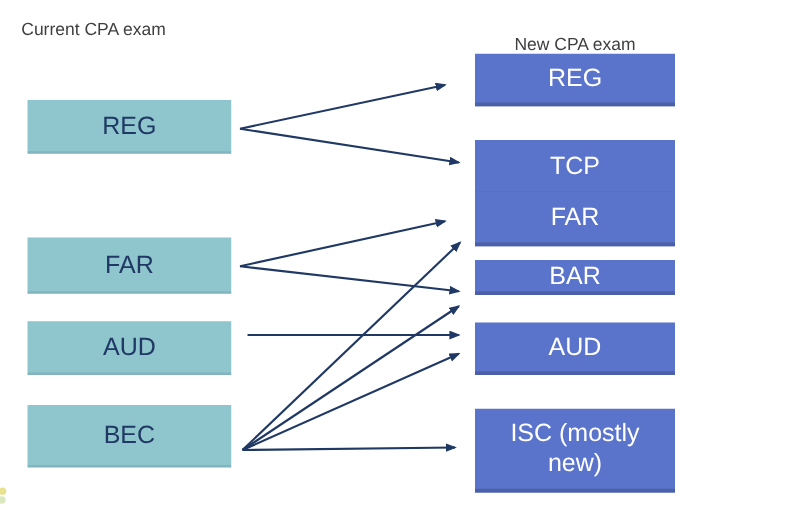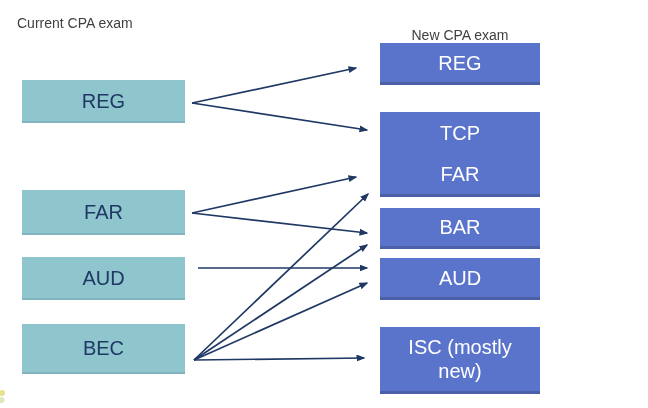--- a/index.html
+++ b/index.html
@@ -92,21 +92,21 @@
 
   <div class="node rbox" style="top:43px;height:42px">
     <span>REG</span>
   </div>
   <div class="node rbox" style="top:112px;height:44px">
     <span>TCP</span>
   </div>
   <div class="node rbox" style="top:153px;height:44px">
     <span>FAR</span>
   </div>
-  <div class="node rbox" style="top:208px;height:41px">
+  <div class="node rbox" style="top:208px;height:28px">
     <span>BAR</span>
   </div>
   <div class="node rbox" style="top:258px;height:42px">
     <span>AUD</span>
   </div>
   <div class="node rbox" style="top:327px;height:67px">
     <span>ISC (mostly new)</span>
   </div>
 
   <svg class="edges" viewBox="0 0 648 408">

